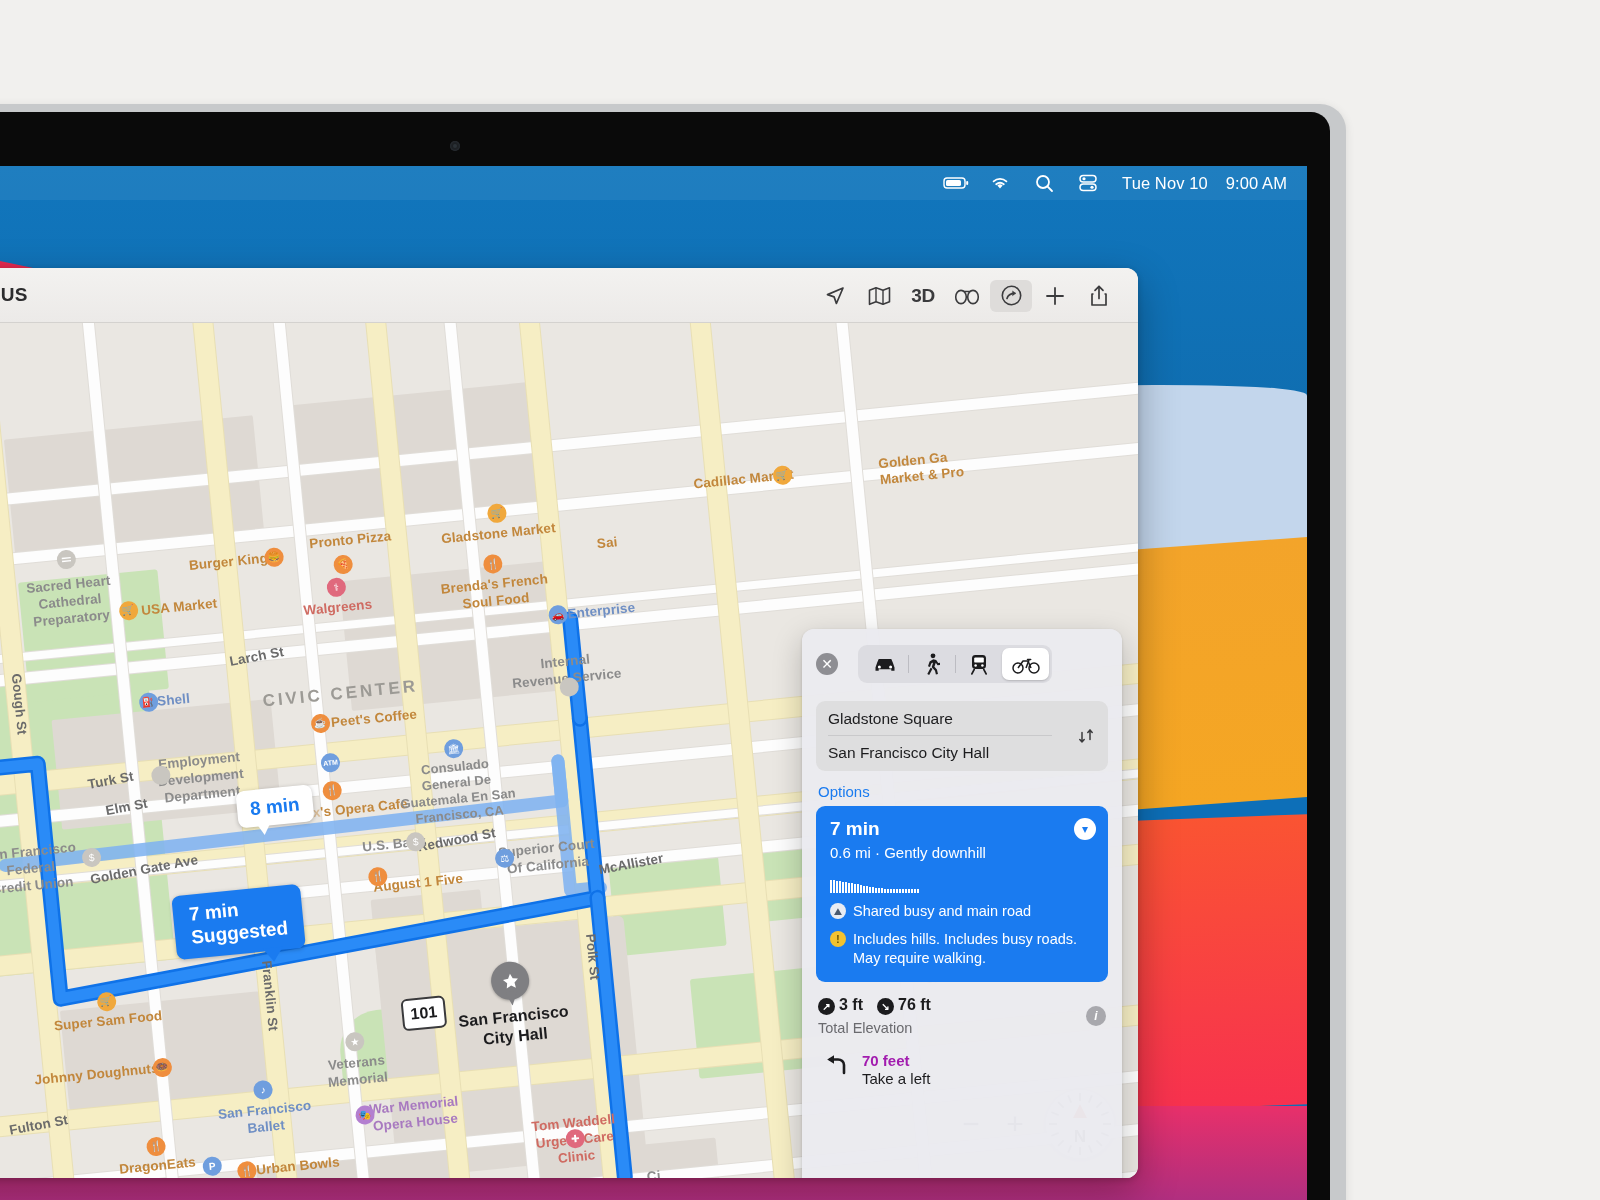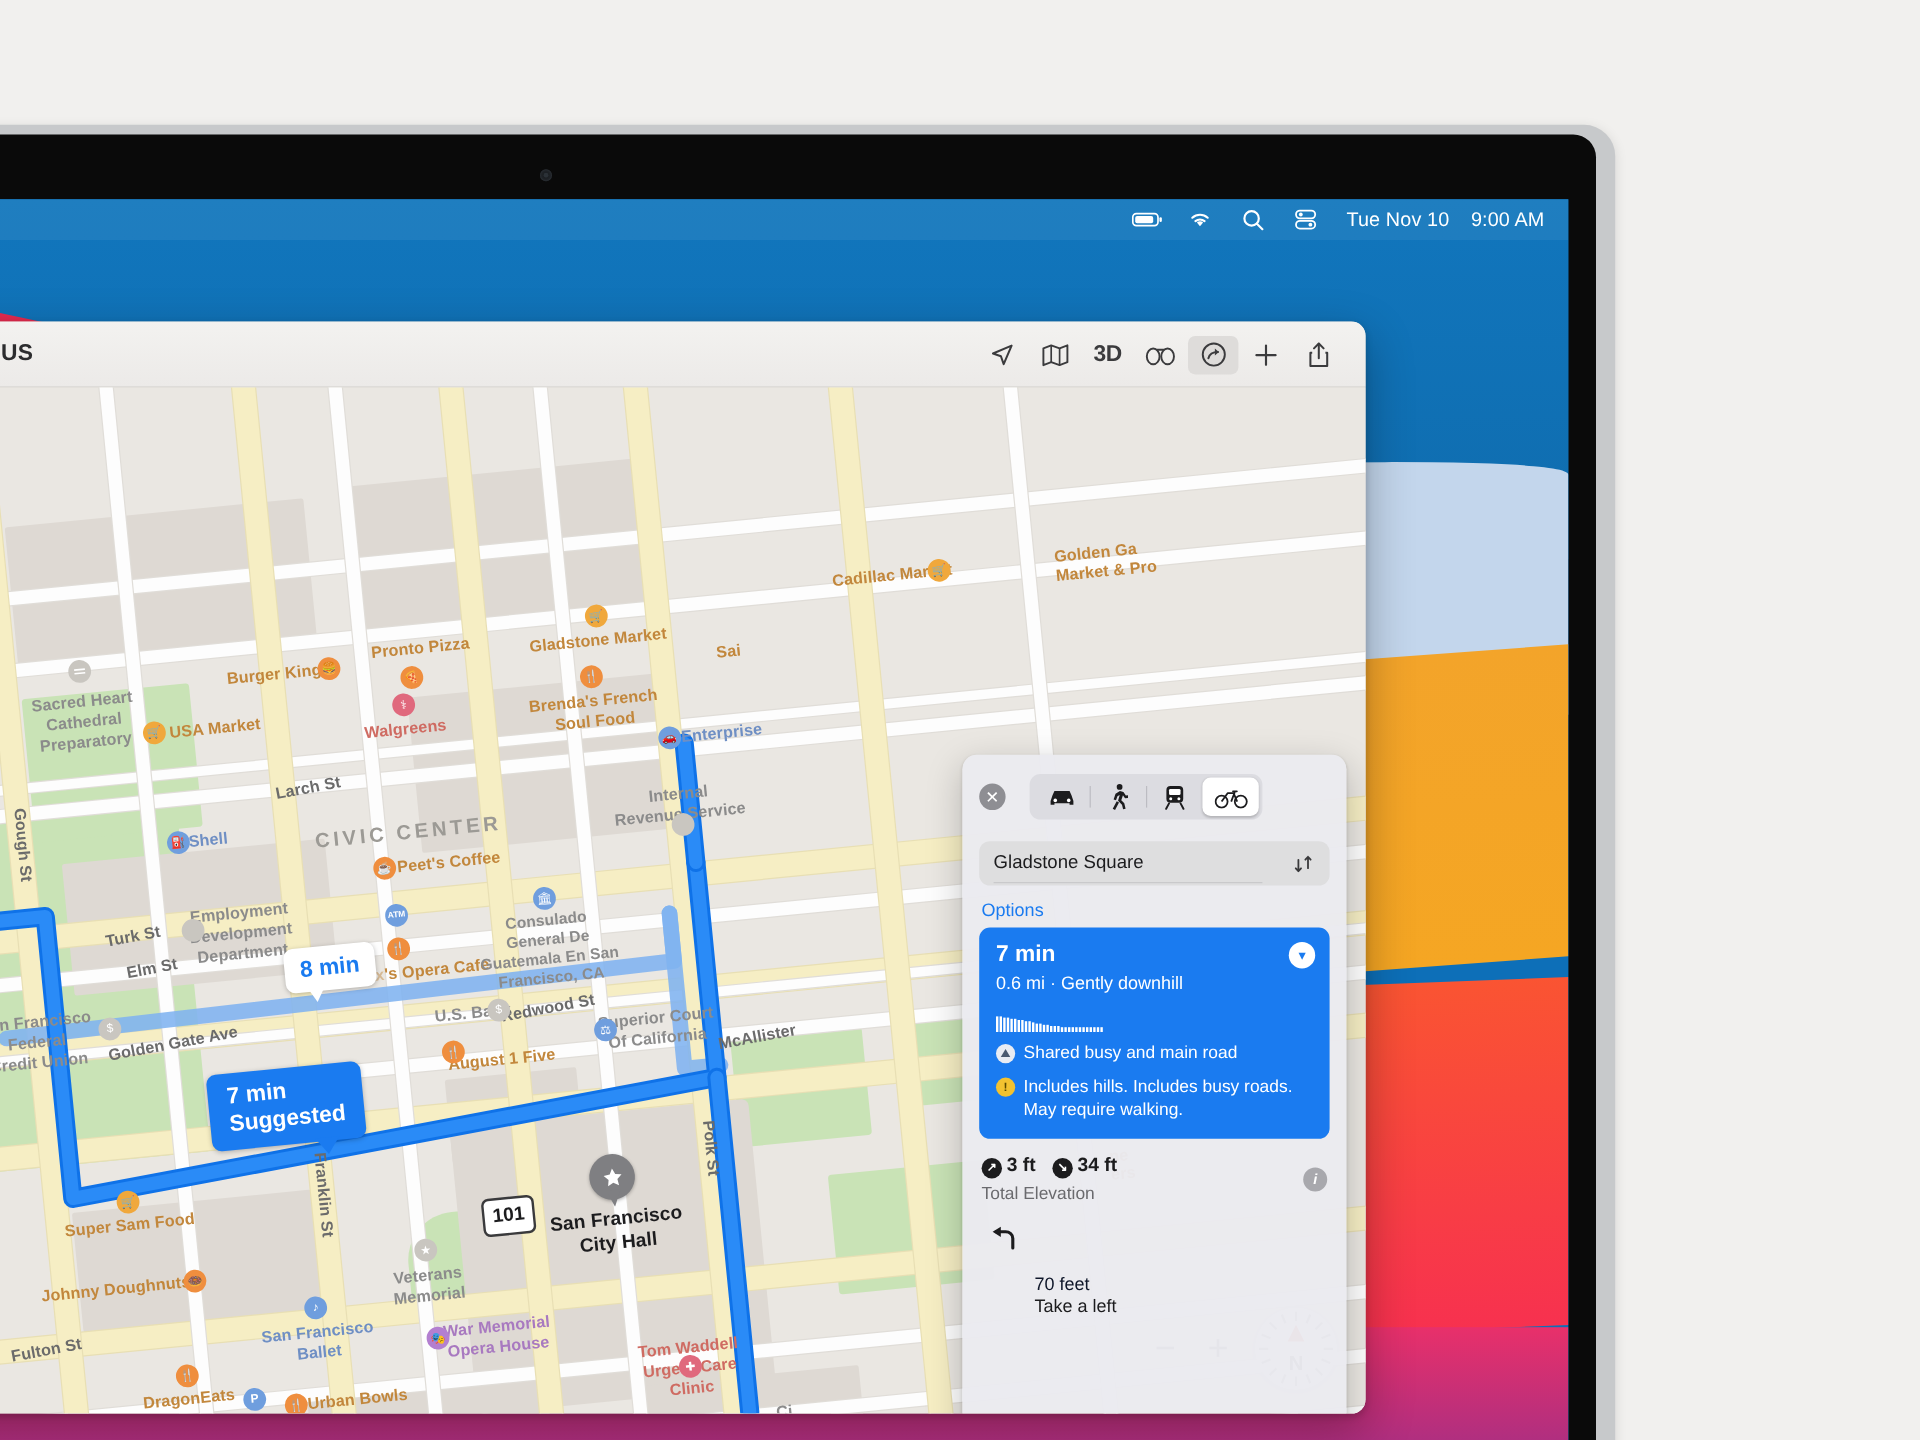--- a/index.html
+++ b/index.html
@@ -248,21 +248,21 @@
     display:inline-flex;align-items:center;justify-content:center;font-size:10px;margin-right:4px;}
   #elev-row .cap { margin-top:5px; font-size:14.5px; color:#6a6a6e; }
   #info-btn { position:absolute; right:16px; top:24px; width:20px;height:20px;
     border-radius:50%; background:#a8a8ad; color:#fff; font-size:12px;
     display:flex;align-items:center;justify-content:center; font-style:italic; font-weight:700; cursor:default;}
 
   #steps { margin-top:10px; }
   .step { display:flex; gap:10px; padding:6px 16px 4px 16px; }
   .step .sic { flex:0 0 34px; display:flex; justify-content:center; padding-top:2px; color:#1c1c1e;}
   .step .sbody { flex:1; }
-  .step .s-dist { font-size:15px; font-weight:400; color:#0f172a;margin-top:43px; }
+  .step .s-dist { font-size:15px; font-weight:700; color:#a21caf; }
   .step .s-title { font-size:15px; color:#1c1c1e; line-height:20px; }
   .step .s-addr { font-size:15px; color:#1c1c1e; line-height:21px; }
   .step .s-note { font-size:14.5px; line-height:20px; }
   .note-red { color:#e06a5f; }
   .startdot { width:26px;height:26px;border-radius:50%;background:#4cae4f;
      display:flex;align-items:center;justify-content:center;color:#fff;font-size:13px; }
 
   svg { display:block; }
 </style>
 </head>
@@ -613,20 +613,21 @@
                       <path d="M14 13l3-8" fill="none" stroke="#1c1c1e" stroke-width="1.5"></path>
                       <path d="M15.5 4.4h3.2" stroke="#1c1c1e" stroke-width="1.5" stroke-linecap="round"></path>
                     </svg>
                 </div>
               </div>
             </div>
 
             <div id="fields">
               <div class="cols">
                 <div class="field top">Gladstone Square</div>
+                <div class="field">San Francisco City Hall</div>
               </div>
               <div id="swap">
                 <svg width="20" height="20" viewBox="0 0 20 20">
                     <path d="M6 16V6.5M6 16l-2.2-2.4M6 16l2.2-2.4" fill="none" stroke="#3a3a3c" stroke-width="1.5" stroke-linecap="round" stroke-linejoin="round"></path>
                     <path d="M14 4v9.5M14 4l-2.2 2.4M14 4l2.2 2.4" fill="none" stroke="#3a3a3c" stroke-width="1.5" stroke-linecap="round" stroke-linejoin="round"></path>
                   </svg>
               </div>
             </div>
 
             <div id="options-link">Options</div>
@@ -677,21 +678,21 @@
               </div>
             </div>
 
             <div id="elev-row">
               <div id="info-btn">i</div>
               <div class="nums">
                 <span>
                   <span class="arrdot">↗</span><span>3 ft</span>
                 </span>
                 <span>
-                  <span class="arrdot">↘</span><span>34 ft</span>
+                  <span class="arrdot">↘</span><span>76 ft</span>
                 </span>
               </div>
               <div class="cap">Total Elevation</div>
             </div>
 
             <div id="steps">
 
 
 
               <div class="step">

